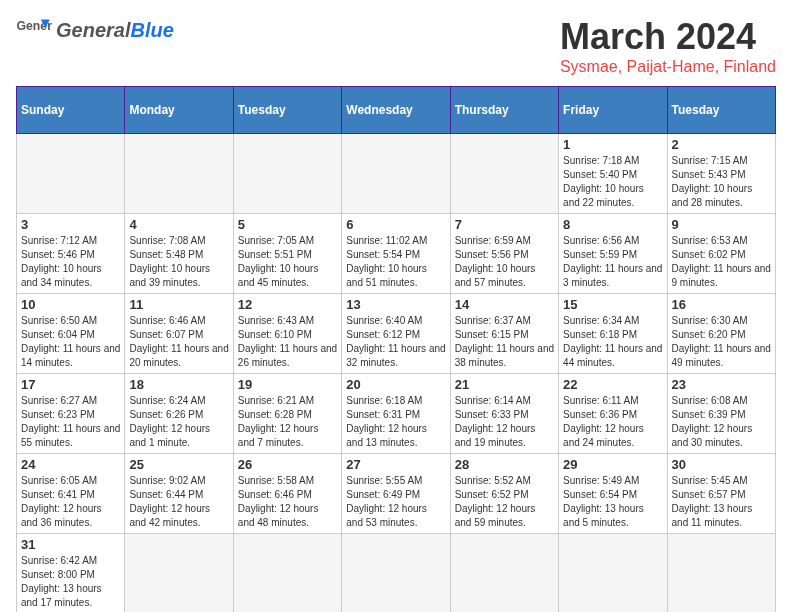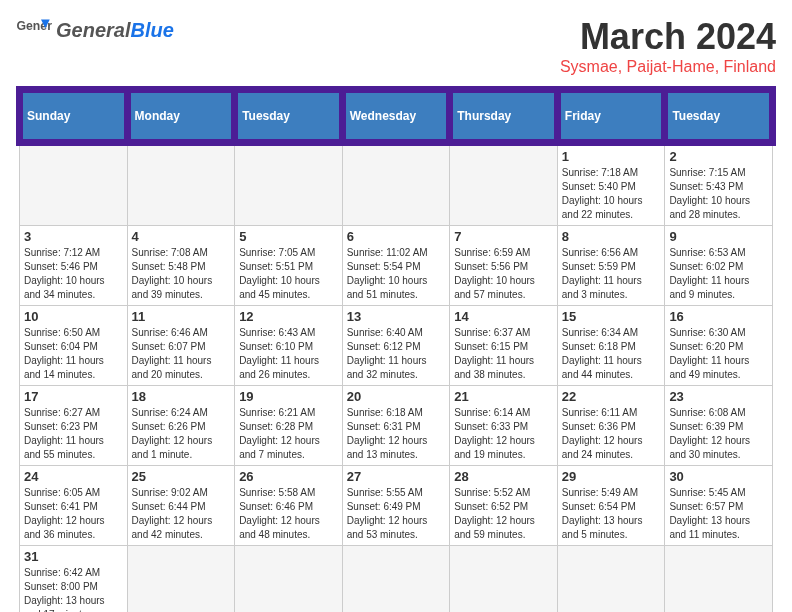--- a/index.html
+++ b/index.html
@@ -19,21 +19,20 @@
     .logo {
       display: flex;
       align-items: center;
       gap: 4px;
     }
     .logo-icon {
       width: 36px;
       height: 28px;
     }
     .title-block {
-      text-align: right;
     }
     .month-title {
       font-size: 36px;
       font-weight: bold;
       color: #333;
     }
     .location-title {
       font-size: 16px;
       color: #ef4444;
     }
@@ -42,21 +41,21 @@
       border-collapse: collapse;
       table-layout: fixed;
     }
     thead th {
       background-color: #3d7ebf;
       color: #fff;
       font-size: 12px;
       font-weight: bold;
       padding: 16px 4px;
       text-align: left;
-      border: 7px solid #4c1d95;
+      border: 1px solid #4c1d95;
     }
     tbody td {
       border: 1px solid #ccc;
       vertical-align: top;
       padding: 3px 4px;
       font-size: 10px;
       color: #333;
       height: 78px;
       background: #fff;
     }

